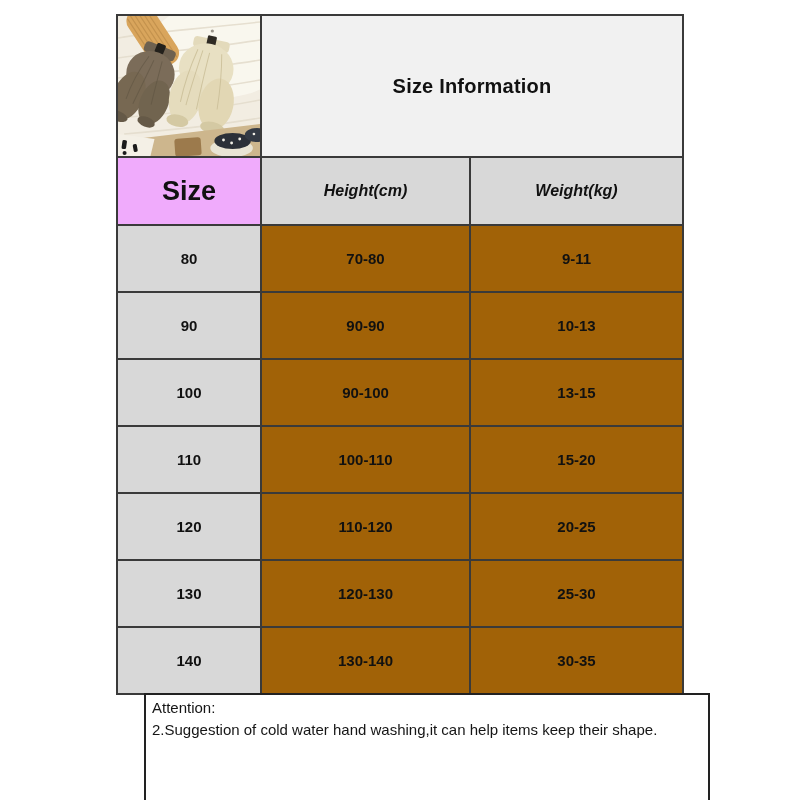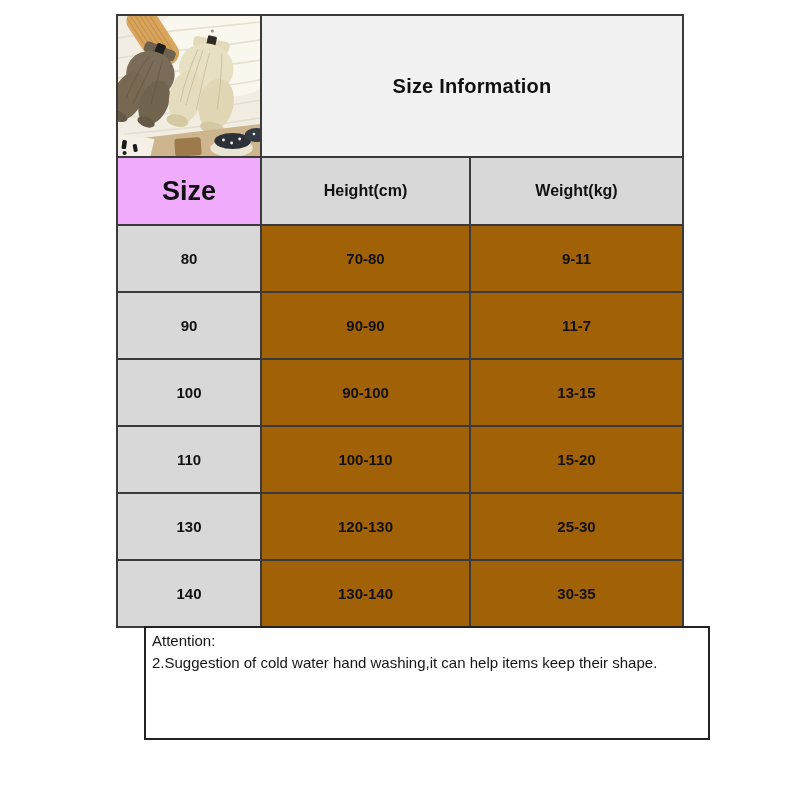--- a/index.html
+++ b/index.html
@@ -52,20 +52,21 @@
   }
   th.size-head {
     background: #f0abfc;
     font-size: 27px;
     font-weight: bold;
   }
   th.col-head {
     background: #d8d8d8;
     font-size: 16px;
     font-weight: bold;
+    font-style: italic;
   }
   td.c-size {
     background: #d8d8d8;
     font-size: 15px;
     font-weight: bold;
   }
   td.c-val {
     background: #a16207;
     font-size: 15px;
     font-weight: bold;
@@ -189,31 +190,36 @@
         </tr>
 
         <tr class="data-row">
           <td class="c-size">80</td>
           <td class="c-val">70-80</td>
           <td class="c-val">9-11</td>
         </tr>
         <tr class="data-row">
           <td class="c-size">90</td>
           <td class="c-val">90-90</td>
-          <td class="c-val">11-7</td>
+          <td class="c-val">10-13</td>
         </tr>
         <tr class="data-row">
           <td class="c-size">100</td>
           <td class="c-val">90-100</td>
           <td class="c-val">13-15</td>
         </tr>
         <tr class="data-row">
           <td class="c-size">110</td>
           <td class="c-val">100-110</td>
           <td class="c-val">15-20</td>
+        </tr>
+        <tr class="data-row">
+          <td class="c-size">120</td>
+          <td class="c-val">110-120</td>
+          <td class="c-val">20-25</td>
         </tr>
         <tr class="data-row">
           <td class="c-size">130</td>
           <td class="c-val">120-130</td>
           <td class="c-val">25-30</td>
         </tr>
         <tr class="data-row">
           <td class="c-size">140</td>
           <td class="c-val">130-140</td>
           <td class="c-val">30-35</td>

